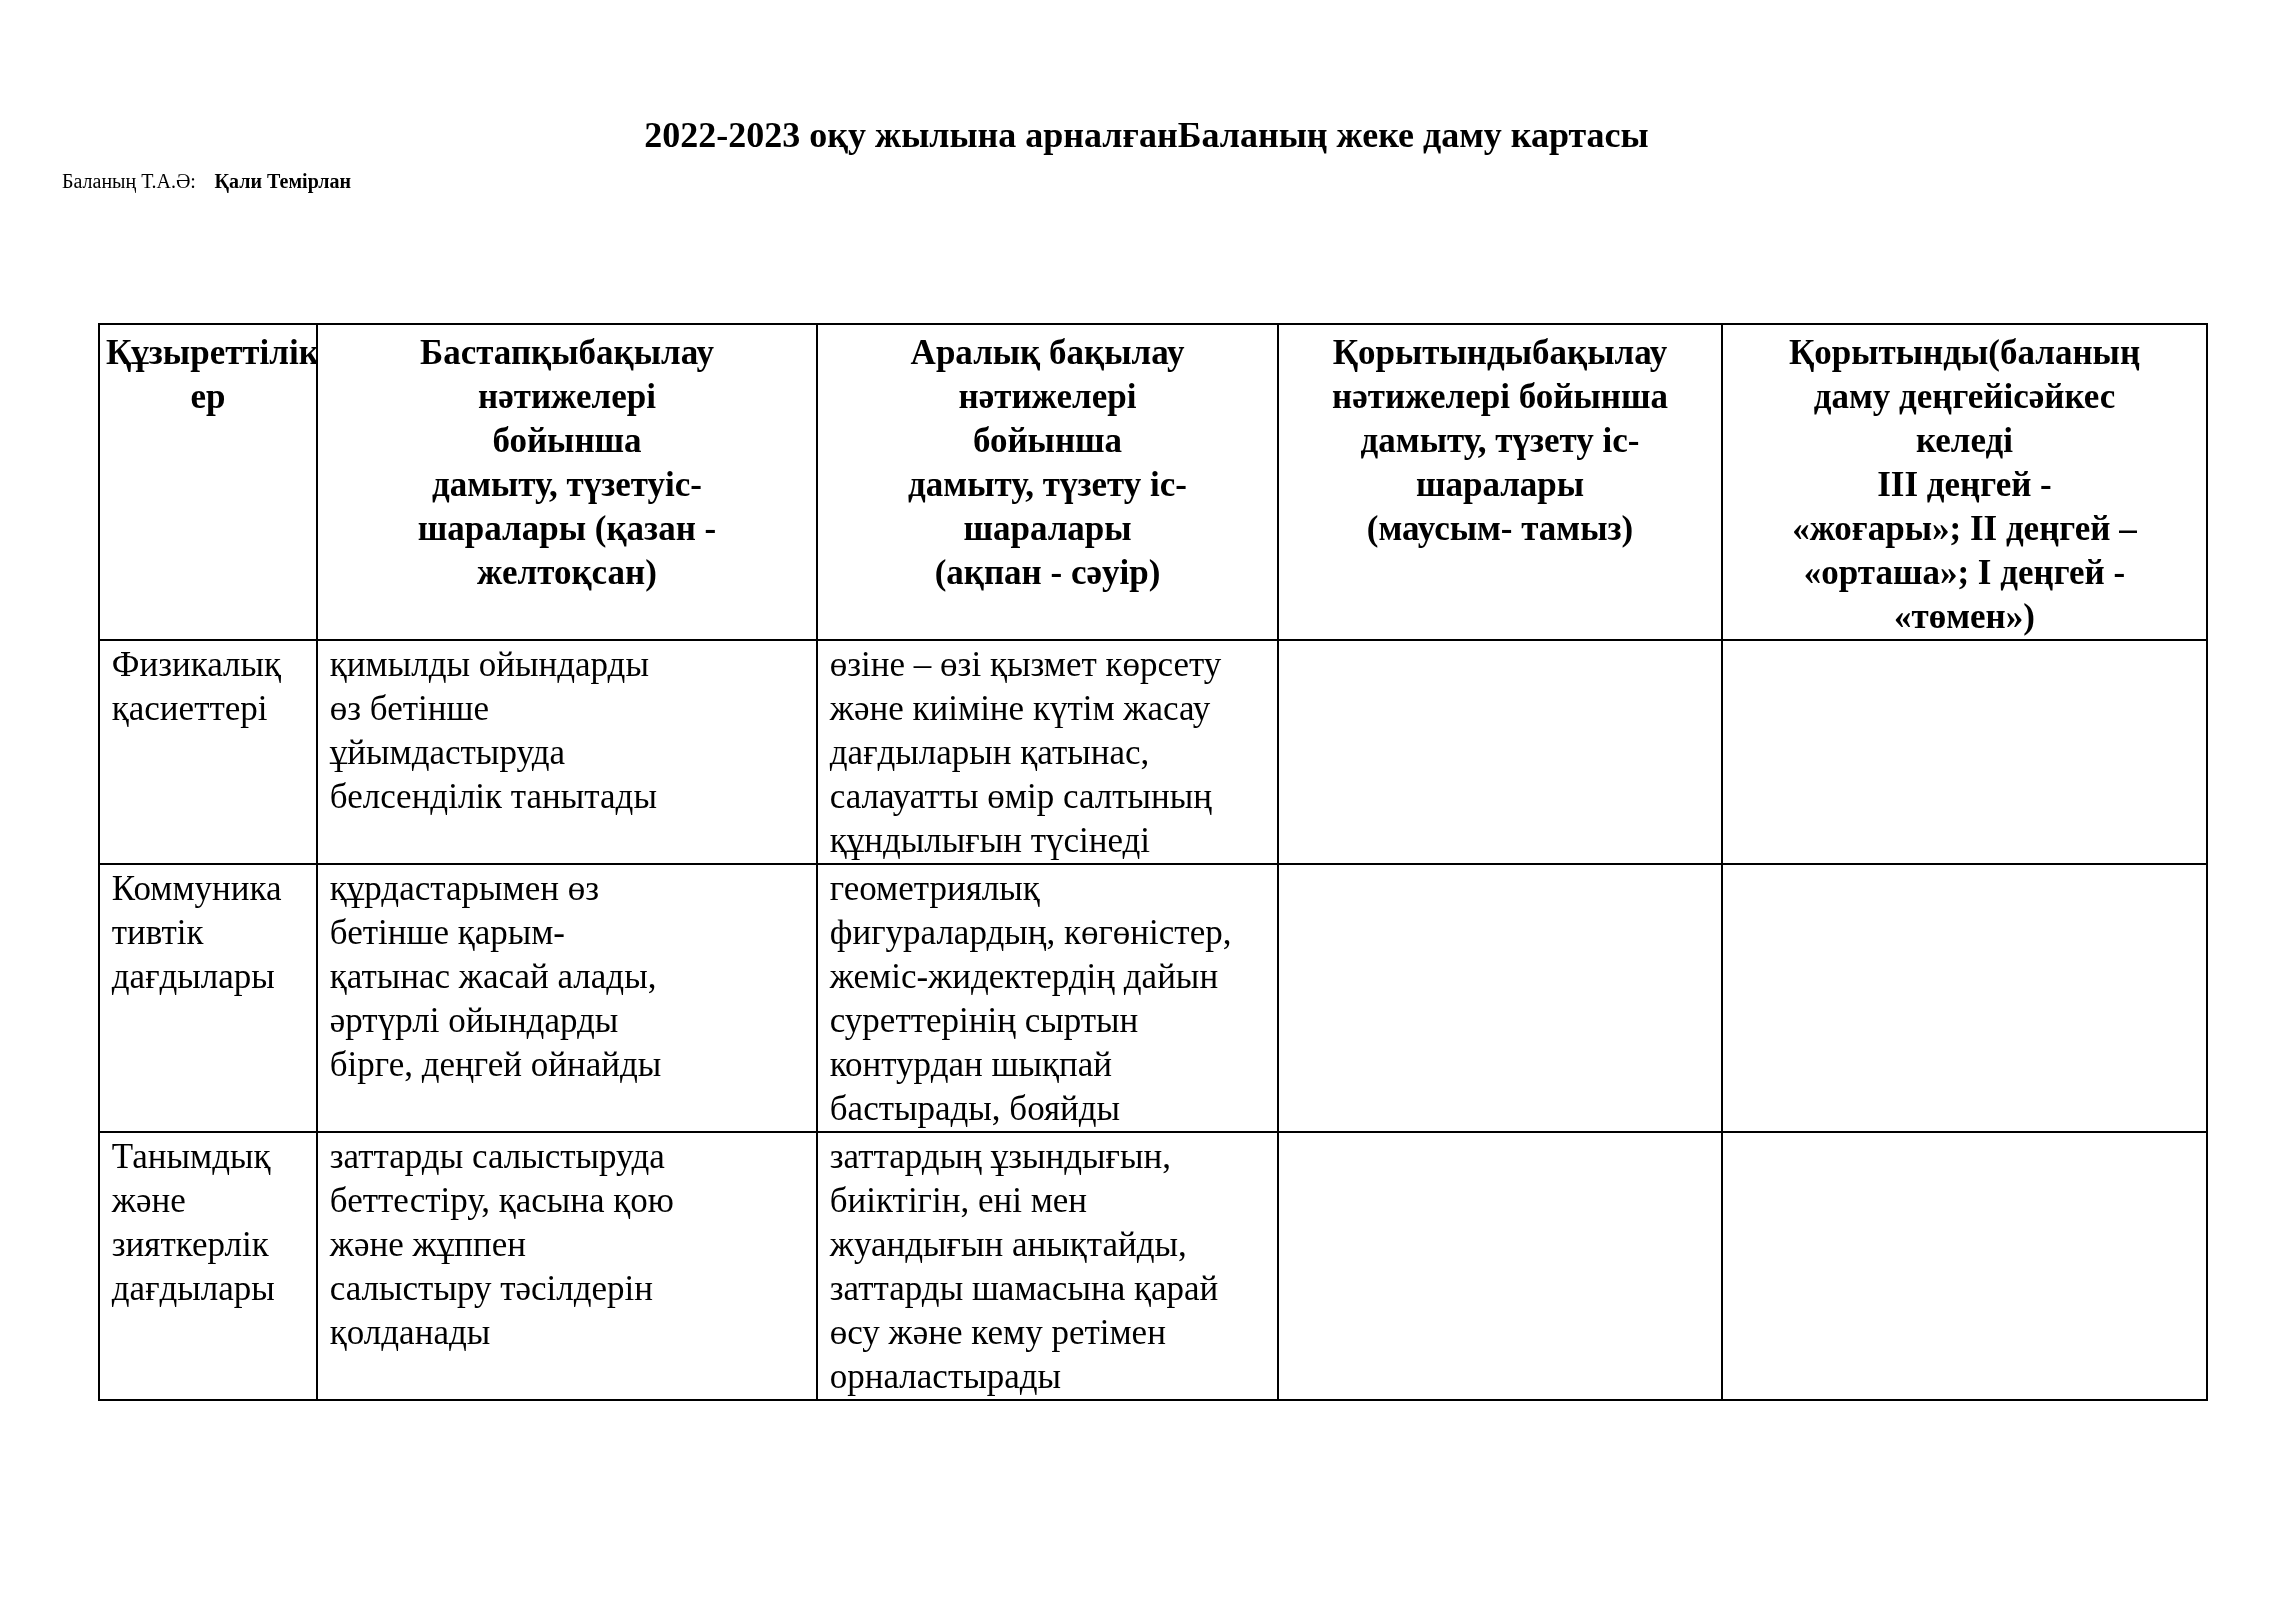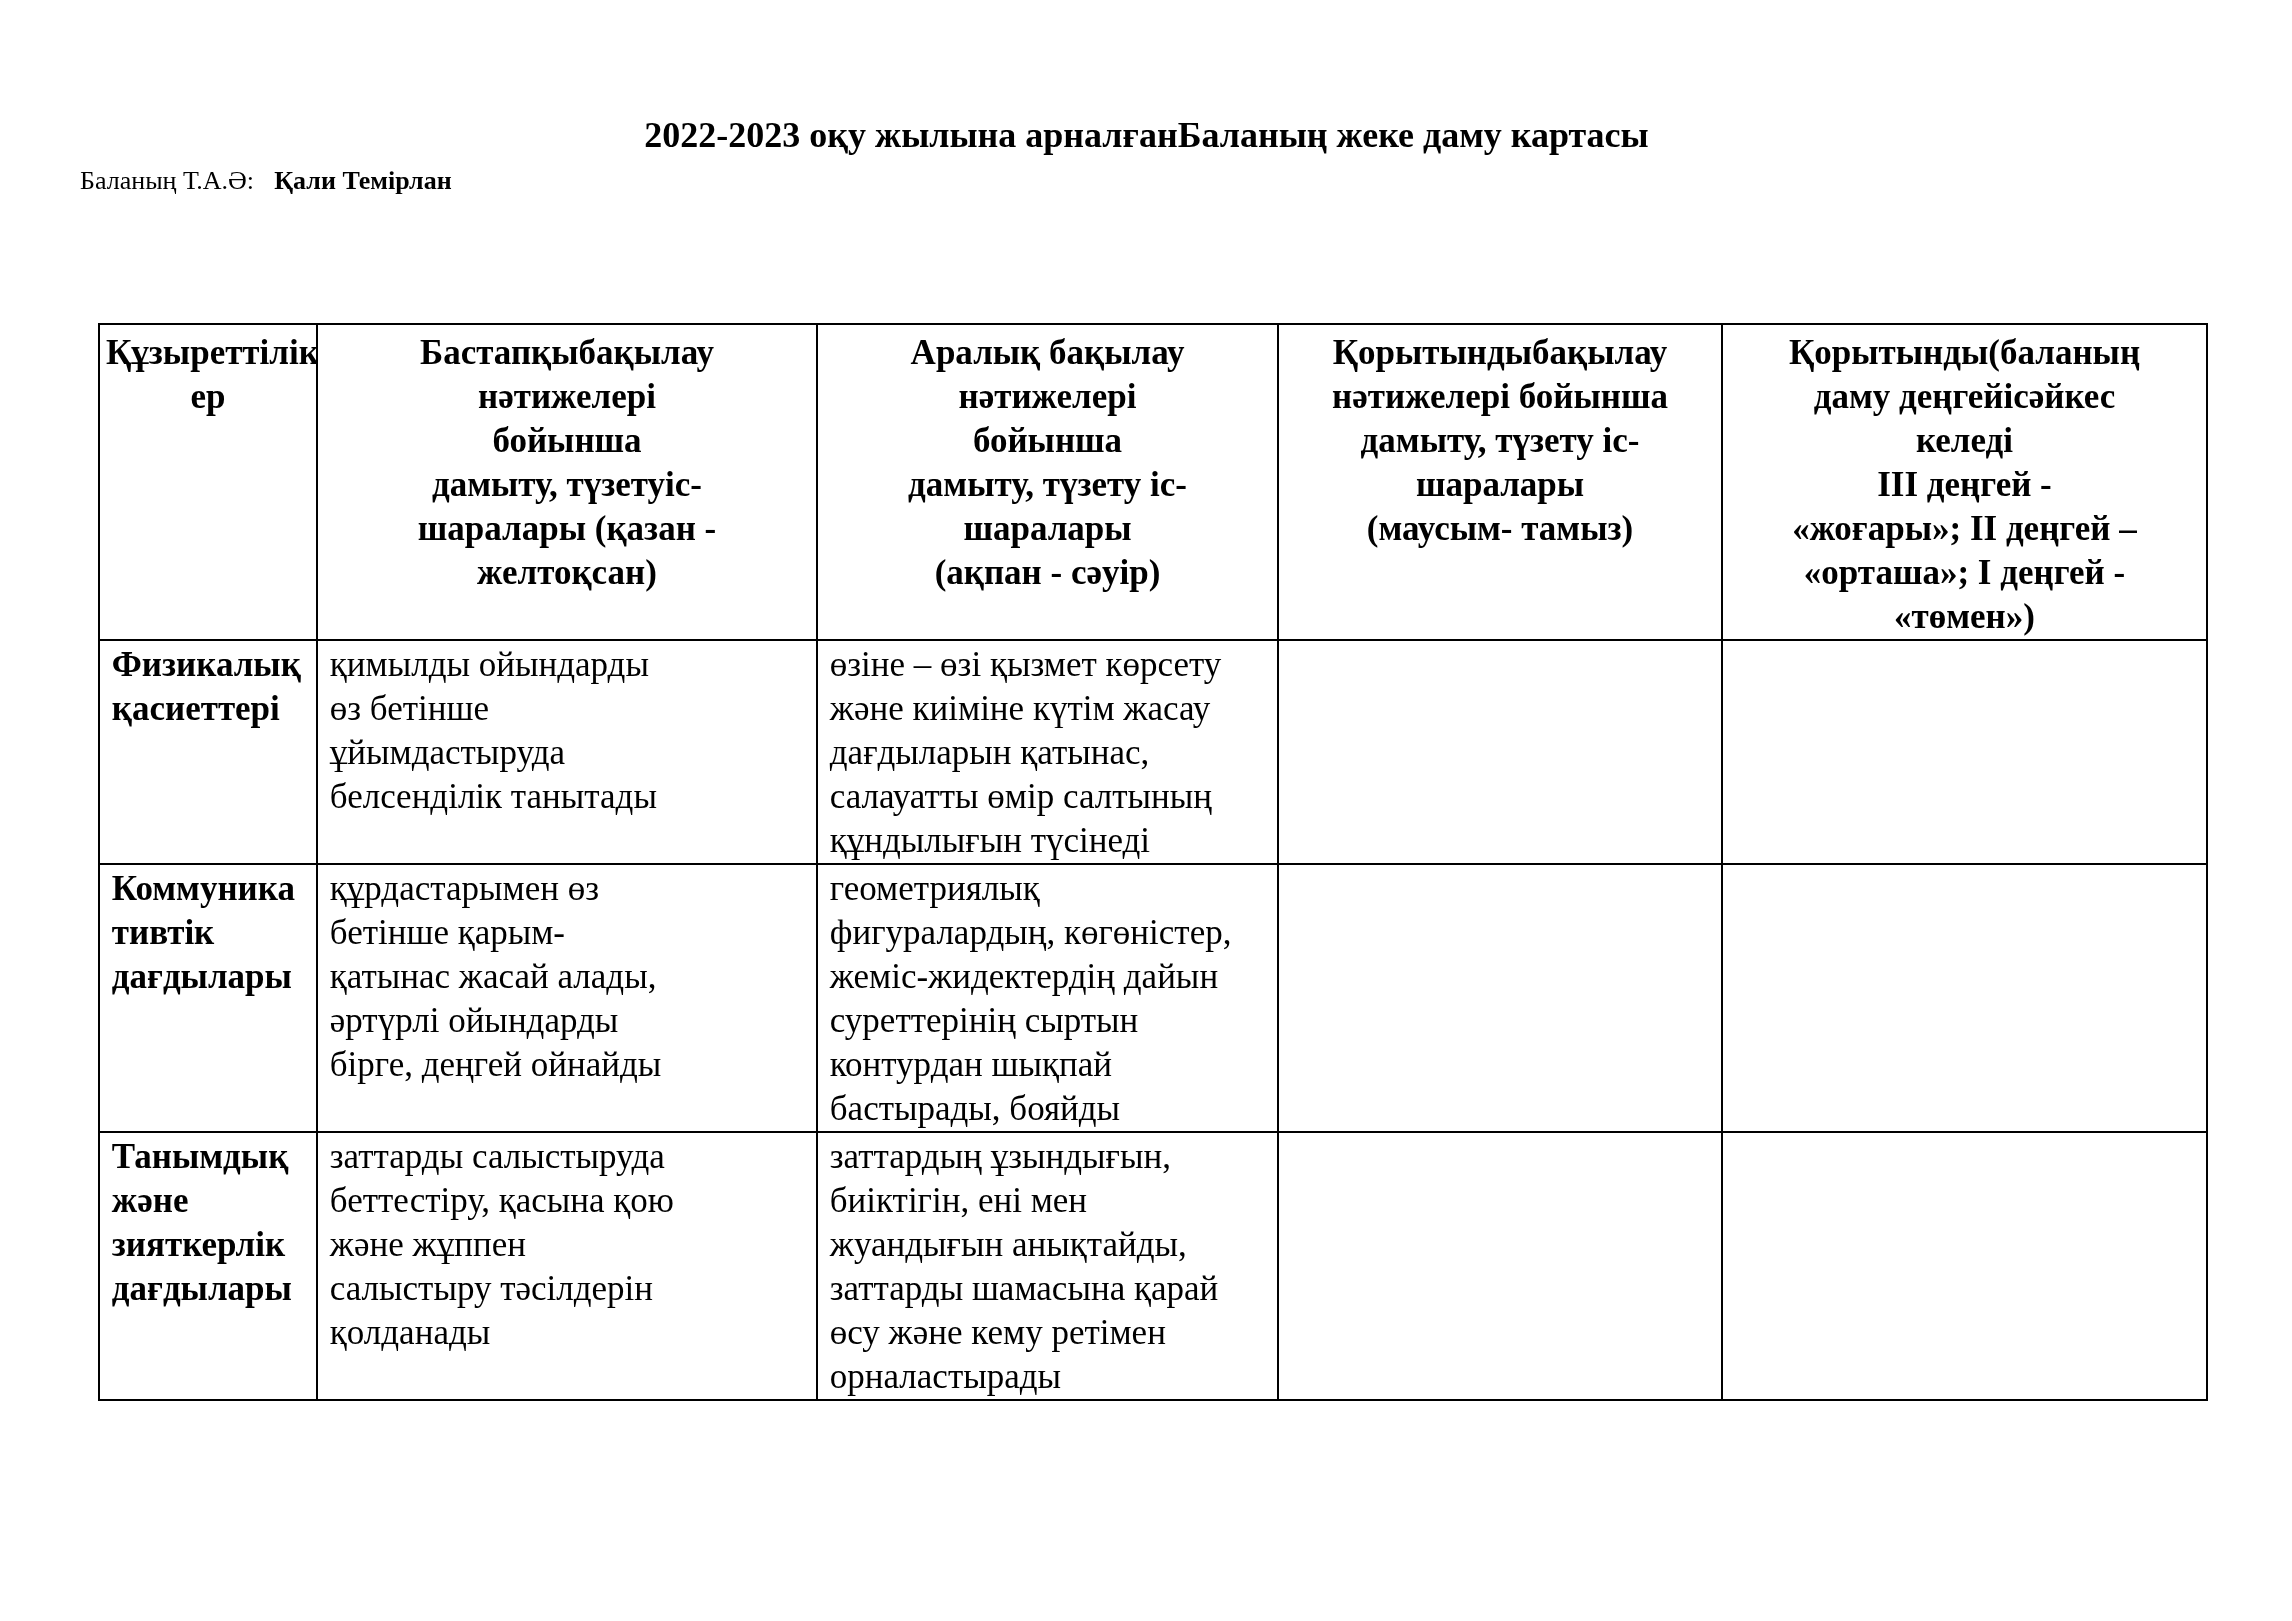--- a/index.html
+++ b/index.html
@@ -21,23 +21,23 @@
     top: 114px;
     left: 0;
     width: 100%;
     text-align: center;
     font-size: 36px;
     font-weight: bold;
     white-space: nowrap;
   }
   .info-block {
     position: absolute;
-    left: 80px;
+    left: 62px;
     top: 160px;
-    font-size: 26px;
+    font-size: 20px;
     line-height: 42px;
   }
   .info-line { white-space: nowrap; }
   .bold { font-weight: bold; }
   .name-gap { margin-left: 13.7px; }
 
   table.dev-table {
     position: absolute;
     left: 98px;
     top: 323px;
@@ -58,21 +58,21 @@
   table.dev-table th {
     font-weight: bold;
     text-align: center;
     padding: 5.9px 5.9px 0 5.9px;
   }
   table.dev-table td {
     text-align: left;
     padding: 2px 9.8px 0 11.8px;
   }
   td.competency-cell {
-    font-weight: bold;
+    font-weight: normal;
   }
   tr.header-row   { height: 309px; }
   tr.body-row-0   { height: 221px; }
   tr.body-row-1   { height: 265px; }
   tr.body-row-2   { height: 267px; }
 </style>
 </head>
 <body>
 
 <div class="page">

